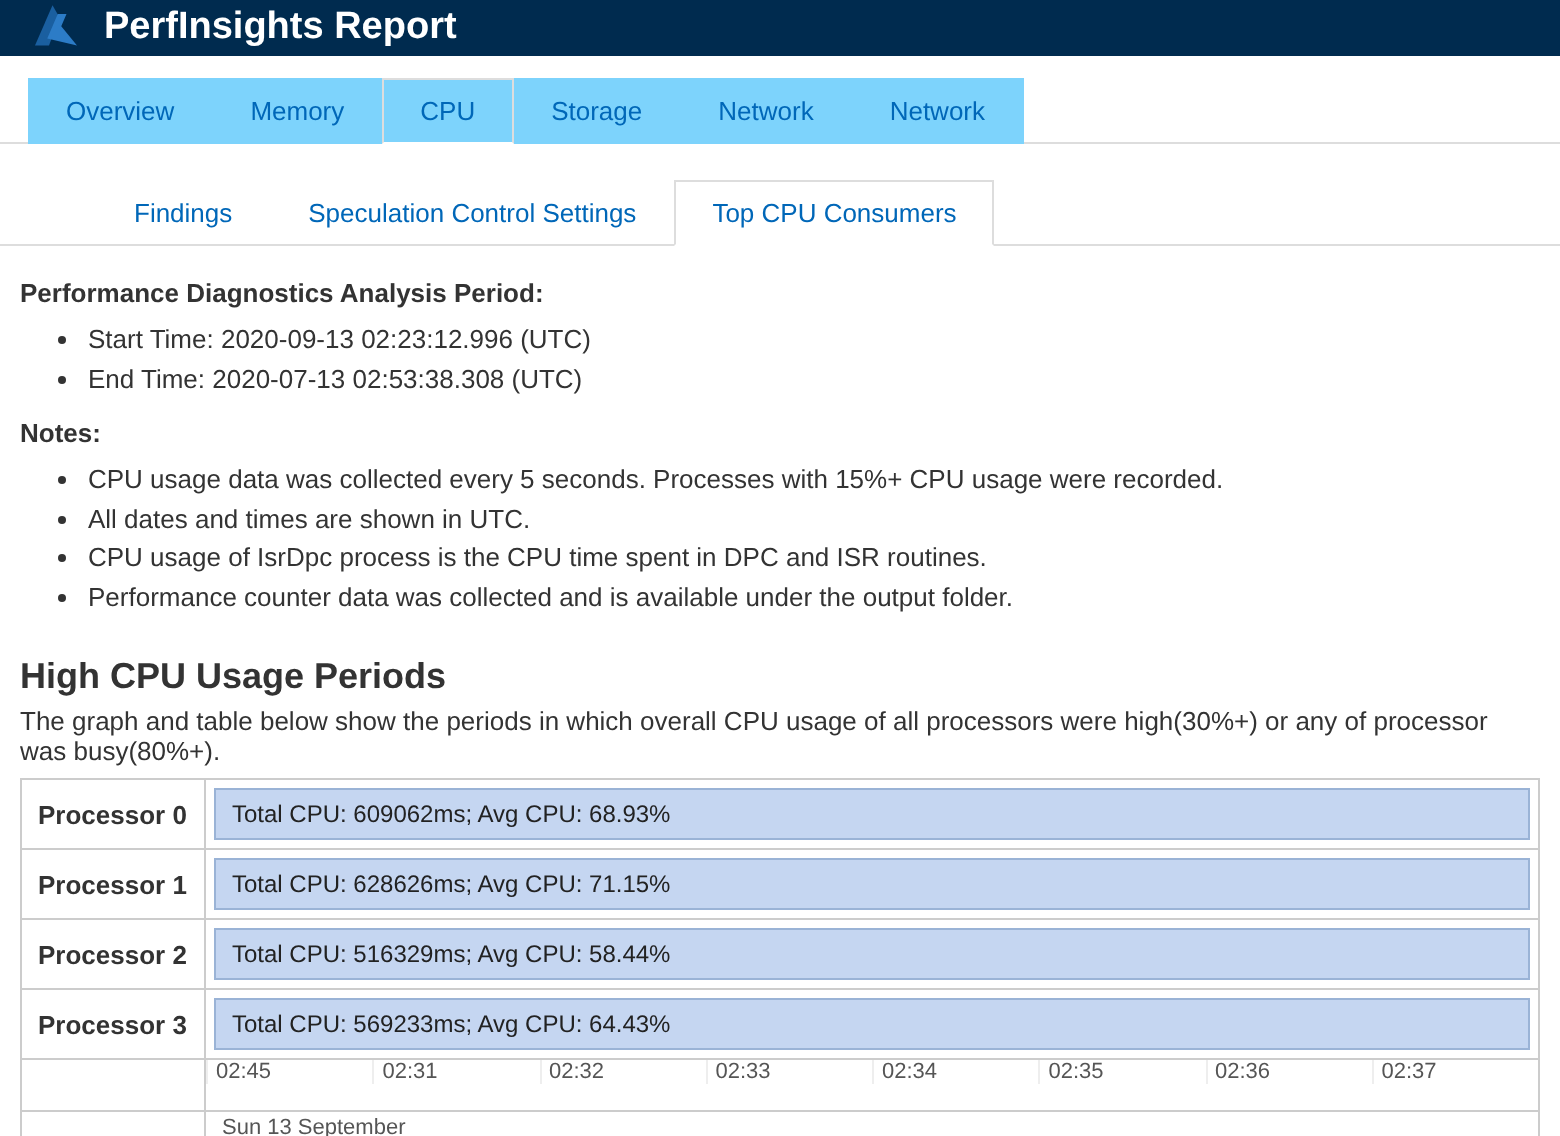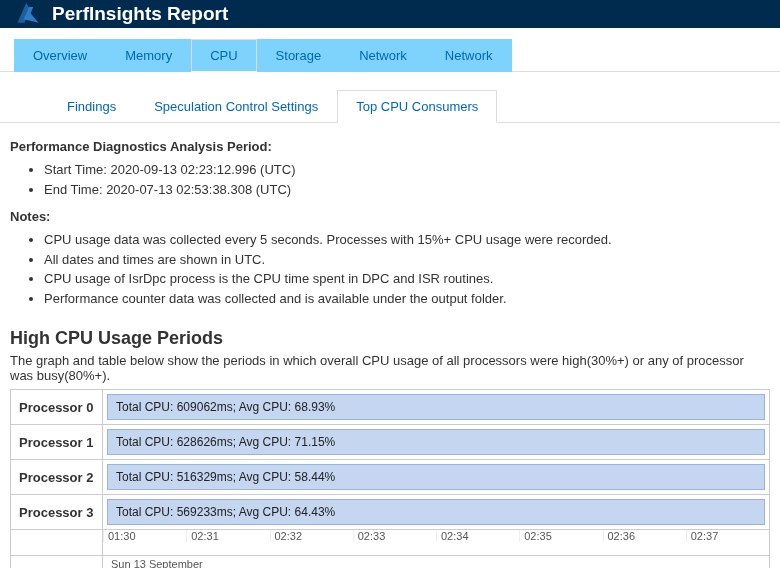--- a/index.html
+++ b/index.html
@@ -111,21 +111,21 @@
     <tr>
       <td class="proc-label">Processor 3</td>
       <td class="proc-bar-cell">
         <div class="proc-bar">Total CPU: 569233ms; Avg CPU: 64.43%</div>
       </td>
     </tr>
     <tr class="axis-row">
       <td class="empty"></td>
       <td class="axis-cell">
         <div class="axis-ticks">
-          <div class="tick">01:30</div>
+          <div class="tick">02:45</div>
           <div class="tick">02:31</div>
           <div class="tick">02:32</div>
           <div class="tick">02:33</div>
           <div class="tick">02:34</div>
           <div class="tick">02:35</div>
           <div class="tick">02:36</div>
           <div class="tick">02:37</div>
         </div>
       </td>
     </tr>

